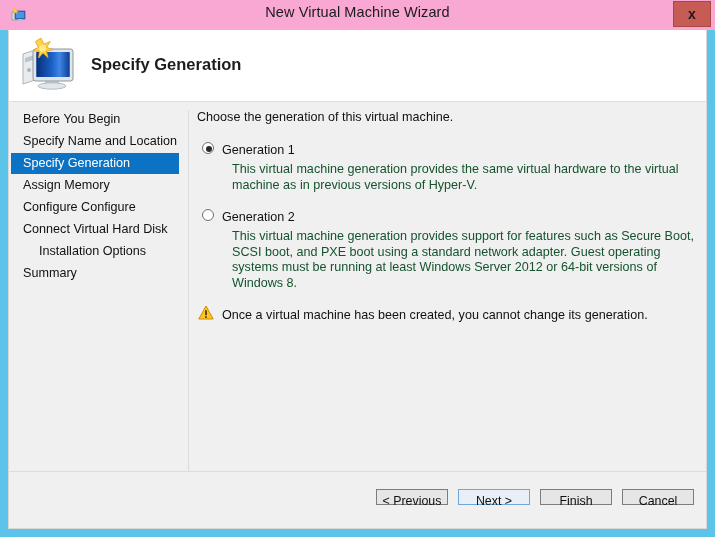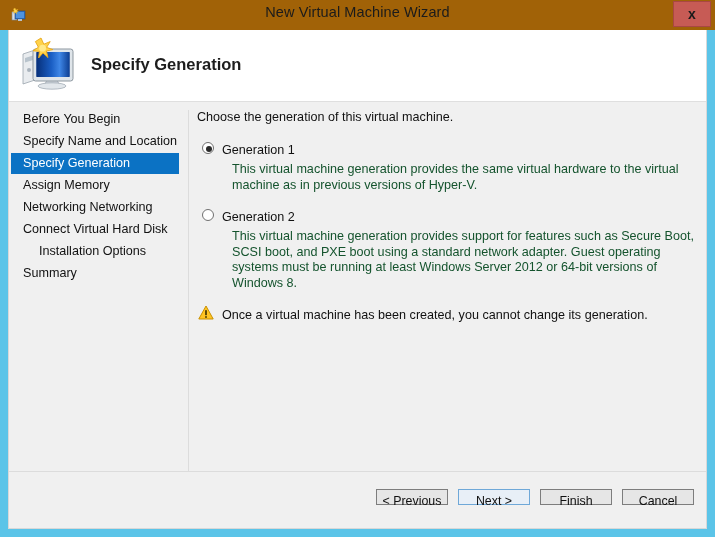--- a/index.html
+++ b/index.html
@@ -16,21 +16,21 @@
     left: 0; top: 0;
     width: 715px; height: 537px;
     background: #5BC4E8;
   }
 
   
   #titlebar {
     position: absolute;
     left: 0; top: 0;
     width: 715px; height: 30px;
-    background: #a16207;
+    background: #f9a8d4;
   }
   #title-text {
     position: absolute;
     left: 0; top: 4px;
     width: 715px;
     text-align: center;
     font-size: 14.5px;
     color: #1b1b1b;
     letter-spacing: 0.1px;
     white-space: nowrap;
@@ -271,21 +271,21 @@
         </svg>
       </span>
       <div id="header-title">Specify Generation</div>
     </div>
 
     <div id="sidebar">
       <div class="side-item" style="top:6px;">Before You Begin</div>
       <div class="side-item" style="top:28px;">Specify Name and Location</div>
       <div class="side-item selected" style="top:50px;">Specify Generation</div>
       <div class="side-item" style="top:72px;">Assign Memory</div>
-      <div class="side-item" style="top:94px;">Networking Networking</div>
+      <div class="side-item" style="top:94px;">Configure Configure</div>
       <div class="side-item sub" style="top:138px;">Installation Options</div>
       <div class="side-item" style="top:116px;">Connect Virtual Hard Disk</div>
       <div class="side-item" style="top:160px;">Summary</div>
     </div>
 
     <div id="vdivider"></div>
 
     <div id="content">
 
       <p id="intro">Choose the generation of this virtual machine.</p>

